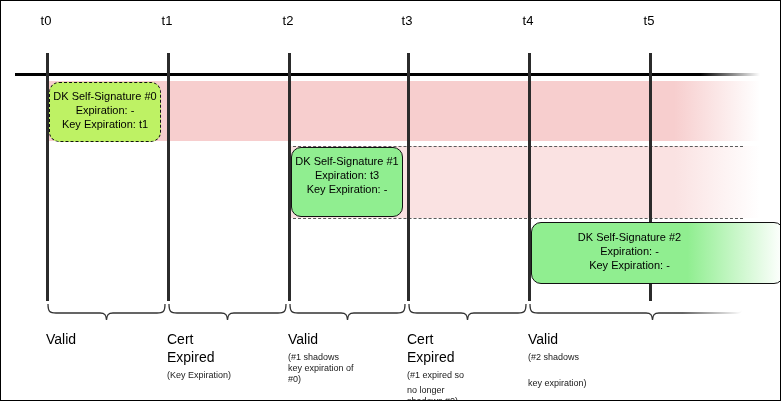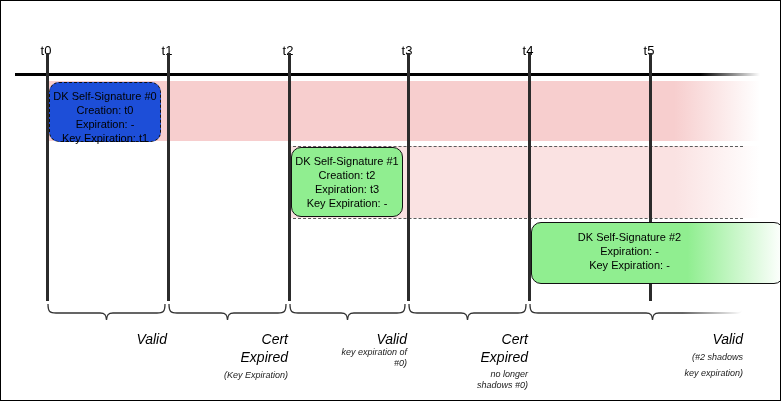--- a/index.html
+++ b/index.html
@@ -25,21 +25,21 @@
   
   .tickline{
     position:absolute;
     width:3px;
     background:#2b2b2b;
     top:52px;
     height:248px;
   }
   .ticklabel{
     position:absolute;
-    top:56px;
+    top:26px;
     font-size:13px;
     color:#000000;
     transform:translate(-50%,-100%);
     white-space:nowrap;
     line-height:1;
   }
 
   
   .band{
     position:absolute;
@@ -69,21 +69,21 @@
     border:1.6px solid #111111;
     text-align:center;
     font-size:11px;
     color:#000000;
     line-height:14px;
     padding-top:6px;
   }
   .sigbox .ln{display:block;white-space:nowrap;}
   .sigbox.s0{
     left:48px; top:81px; width:112px; height:60px;
-    background:#1d4ed8;
+    background:#bef264;
     border-style:dashed;
   }
   .sigbox.s1{
     left:290px; top:146px; width:112px; height:70px;
     background:#90ee90;
   }
   .sigbox.s2{
     left:530px; top:221px; width:253px; height:62px;
     background:linear-gradient(to right,#90ee90 0%,#90ee90 62%,#ffffff 100%);
     padding-top:7px;
@@ -92,23 +92,22 @@
 
   
   .brace{
     position:absolute;
     top:303px;
     height:16px;
   }
   .brace svg{display:block;}
   .periodlabel{
     position:absolute;
-    text-align:right;
+    text-align:left;
     color:#000000;
-    font-style:italic;
   }
   .periodlabel .big{
     display:block;
     font-size:14px;
     line-height:16px;
     margin-top:2px;
   }
   .periodlabel .small{
     display:block;
     font-size:9px;
@@ -139,28 +138,26 @@
 
   <div class="tickline" style="left:45px"></div>
   <div class="tickline" style="left:166px"></div>
   <div class="tickline" style="left:287px"></div>
   <div class="tickline" style="left:406px"></div>
   <div class="tickline" style="left:527px"></div>
   <div class="tickline" style="left:648px"></div>
 
   <div class="sigbox s0">
     <span class="ln">DK Self-Signature #0</span>
-    <span class="ln">Creation: t0</span>
     <span class="ln">Expiration: -</span>
     <span class="ln">Key Expiration: t1</span>
   </div>
 
   <div class="sigbox s1">
     <span class="ln">DK Self-Signature #1</span>
-    <span class="ln">Creation: t2</span>
     <span class="ln">Expiration: t3</span>
     <span class="ln">Key Expiration: -</span>
   </div>
 
   <div class="sigbox s2">
     <span class="ln">DK Self-Signature #2</span>
     <span class="ln">Expiration: -</span>
     <span class="ln">Key Expiration: -</span>
   </div>
 
@@ -202,30 +199,32 @@
   </div>
 
   <div class="periodlabel" style="left:166px;width:121px;top:328px">
     <span class="big">Cert</span>
     <span class="big">Expired</span>
     <span class="small">(Key Expiration)</span>
   </div>
 
   <div class="periodlabel" style="left:287px;width:119px;top:328px">
     <span class="big">Valid</span>
+    <span class="small">(#1 shadows</span>
     <span class="small" style="margin-top:0">key expiration of</span>
     <span class="small" style="margin-top:0">#0)</span>
   </div>
 
   <div class="periodlabel" style="left:406px;width:121px;top:328px">
     <span class="big">Cert</span>
     <span class="big">Expired</span>
+    <span class="small">(#1 expired so</span>
     <span class="small" style="margin-top:4px">no longer</span>
     <span class="small" style="margin-top:0">shadows #0)</span>
   </div>
 
   <div class="periodlabel" style="left:527px;width:215px;top:328px">
     <span class="big">Valid</span>
     <span class="small">(#2 shadows</span>
-    <span class="small" style="margin-top:5px">key expiration)</span>
+    <span class="small" style="margin-top:15px">key expiration)</span>
   </div>
 
 </div>
 
 </body></html>

